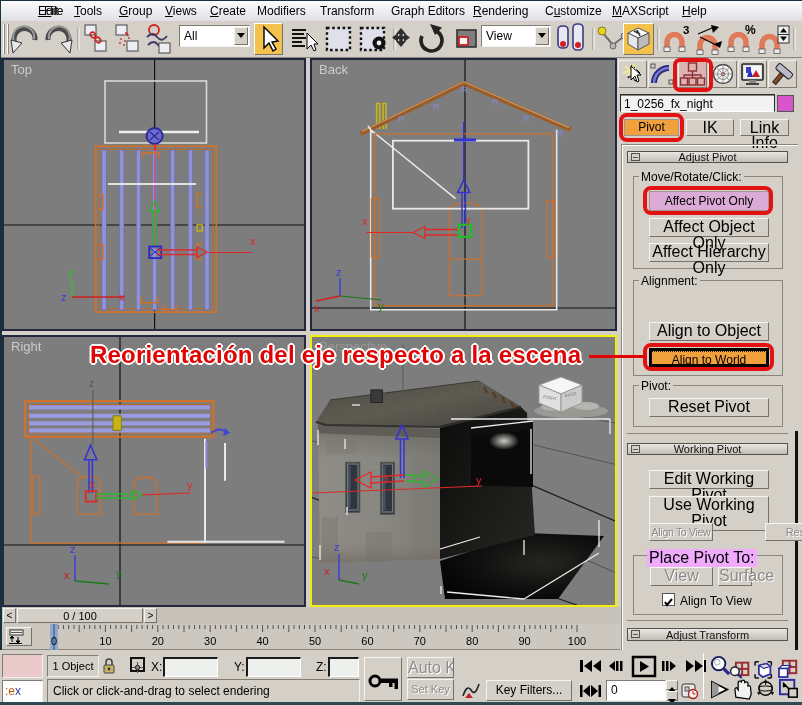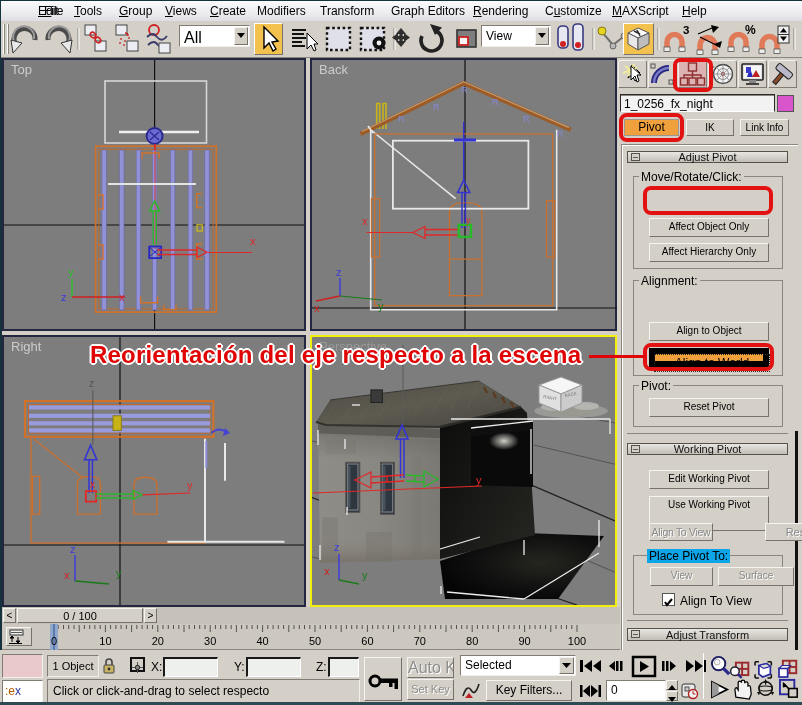--- a/index.html
+++ b/index.html
@@ -1,21 +1,21 @@
 <!DOCTYPE html>
 <html><head>
 <meta charset="utf-8">
 <style>
 *{margin:0;padding:0;box-sizing:border-box;}
 body{font-family:"Liberation Sans",sans-serif;}
 #root{position:relative;width:802px;height:705px;background:#d4d0c8;overflow:hidden;font-family:"Liberation Sans",sans-serif;}
 .abs{position:absolute;}
 .b3d{background:#d4d0c8;border-top:1px solid #f2f0ec;border-left:1px solid #f2f0ec;border-right:1px solid #807c74;border-bottom:1px solid #807c74;}
 .sunk{border-top:1px solid #807c74;border-left:1px solid #807c74;border-right:1px solid #f2f0ec;border-bottom:1px solid #f2f0ec;}
-.btn{background:#d4d0c8;border-top:1px solid #f6f4f0;border-left:1px solid #f6f4f0;border-right:1px solid #76726a;border-bottom:1px solid #76726a;color:#000;text-align:center;font-size:10px;line-height:16px;}
+.btn{background:#d4d0c8;border-top:1px solid #f6f4f0;border-left:1px solid #f6f4f0;border-right:1px solid #76726a;border-bottom:1px solid #76726a;color:#000;text-align:center;font-size:16px;line-height:16px;}
 .grp{border:1px solid #8a867e;}
 .menu-it{position:absolute;top:3px;font-size:12px;color:#000;white-space:nowrap;}
 .vplabel{position:absolute;left:7px;top:2px;font-size:13px;color:#cccccc;}
 </style>
 </head>
 <body>
 <div id="root">
 
   <div class="abs" style="left:0;top:0;width:802px;height:1px;background:#16323c;"></div>
   <div class="abs" style="left:0;top:0;width:2px;height:705px;background:#16323c;"></div>
@@ -69,21 +69,21 @@
           <circle cx="128" cy="17" r="0.9"></circle>
         </g>
 
       <circle cx="153" cy="9" r="5" fill="none" stroke="#c22" stroke-width="1.8"></circle>
       <path d="M146 16 q6 -6 10 0 q5 6 10 -1" fill="none" stroke="#3a3a6a" stroke-width="1.8"></path>
       <path d="M147 24 q6 -6 10 0 q5 6 10 -1" fill="none" stroke="#3a3a6a" stroke-width="1.8"></path>
       <rect x="158" y="22" width="11" height="10" fill="#eceef4" stroke="#444"></rect>
     </svg>
 
     <div class="abs sunk" style="left:178px;top:4px;width:71px;height:22px;background:#fff;">
-      <span class="abs" style="left:4px;top:3px;font-size:16px;">All</span>
+      <span class="abs" style="left:4px;top:3px;font-size:12px;">All</span>
       <div class="abs btn" style="right:1px;top:1px;width:14px;height:18px;"><svg width="12" height="14">
             <polygon points="2,5 10,5 6,10" fill="#000"></polygon>
           </svg></div>
     </div>
 
     <div class="abs" style="left:253px;top:2px;width:29px;height:32px;background:#f2c14e;border-top:1px solid #fff;border-left:1px solid #fff;border-right:1px solid #76726a;border-bottom:1px solid #76726a;">
       <svg width="28" height="30">
           <polygon points="9,3 9,24 14,19 18,27 21,25 17,18 23,17" fill="#fff" stroke="#000" stroke-width="1.4"></polygon>
         </svg>
     </div>
@@ -621,44 +621,45 @@
 
     <div class="abs" style="left:4px;top:86px;width:177px;height:508px;border-left:1px solid #8a867e;border-top:1px solid #8a867e;box-shadow:1px 1px 0 #fff inset;"></div>
 
     <div class="abs" style="left:178px;top:373px;width:3px;height:225px;background:#111;"></div>
 
     <div class="abs" style="left:10px;top:93px;width:161px;height:12px;background:linear-gradient(#e8e6e2,#c2beb6);border:1px solid #55524c;font-size:11px;text-align:center;line-height:11px;color:#111;">Adjust Pivot
       <div class="abs" style="left:3px;top:1px;width:9px;height:8px;border:1px solid #55524c;background:#d4d0c8;font-weight:normal;line-height:6px;font-size:9px;">–</div>
     </div>
     <div class="abs grp" style="left:16px;top:118px;width:150px;height:93px;"></div>
     <div class="abs" style="left:22px;top:112px;background:#d4d0c8;font-size:12px;padding:0 2px;">Move/Rotate/Click:</div>
+    <div class="abs" style="left:32px;top:133px;width:120px;height:20px;background:#dcaad6;border:1px solid #9c9890;font-size:12px;text-align:center;line-height:18px;">Affect Pivot Only</div>
     <div class="abs" style="left:26px;top:128px;width:130px;height:29px;border:4px solid #e21212;border-radius:8px;"></div>
     <div class="abs btn" style="left:32px;top:185px;width:120px;height:19px;">Affect Hierarchy Only</div>
     <div class="abs btn" style="left:32px;top:160px;width:120px;height:19px;">Affect Object Only</div>
     <div class="abs grp" style="left:16px;top:222px;width:150px;height:96px;"></div>
     <div class="abs" style="left:22px;top:216px;background:#d4d0c8;font-size:12px;padding:0 2px;">Alignment:</div>
     <div class="abs btn" style="left:32px;top:264px;width:120px;height:19px;">Align to Object</div>
-    <div class="abs" style="left:32px;top:290px;width:120px;height:19px;background:#f0a03c;border:6px solid #000000;font-size:12px;text-align:center;line-height:16px;"><span style="outline:1px dotted #222;display:inline-block;width:114px;margin-top:1px;">Align to World</span></div>
+    <div class="abs" style="left:32px;top:290px;width:120px;height:19px;background:#f0a03c;border:3px solid #000000;font-size:12px;text-align:center;line-height:16px;"><span style="outline:1px dotted #222;display:inline-block;width:114px;margin-top:1px;">Align to World</span></div>
     <div class="abs" style="left:26px;top:285px;width:131px;height:28px;border:4px solid #e21212;border-radius:8px;"></div>
     <div class="abs grp" style="left:16px;top:327px;width:150px;height:42px;"></div>
     <div class="abs" style="left:22px;top:321px;background:#d4d0c8;font-size:12px;padding:0 2px;">Pivot:</div>
     <div class="abs btn" style="left:32px;top:340px;width:120px;height:19px;">Reset Pivot</div>
     <div class="abs" style="left:10px;top:375px;width:161px;height:1px;background:#8a867e;"></div>
 
     <div class="abs" style="left:10px;top:385px;width:161px;height:12px;background:linear-gradient(#e8e6e2,#c2beb6);border:1px solid #55524c;font-size:11px;text-align:center;line-height:11px;color:#111;">Working Pivot
       <div class="abs" style="left:3px;top:1px;width:9px;height:8px;border:1px solid #55524c;background:#d4d0c8;font-weight:normal;line-height:6px;font-size:9px;">–</div>
     </div>
     <div class="abs btn" style="left:32px;top:412px;width:120px;height:19px;text-align:center;">Edit Working Pivot</div>
     <div class="abs btn" style="left:32px;top:438px;width:120px;height:35px;">Use Working Pivot</div>
     <div class="abs btn" style="left:32px;top:465px;width:64px;height:18px;color:#8a8a8a;text-shadow:1px 1px 0 #fff;font-size:10.5px;white-space:nowrap;overflow:hidden;letter-spacing:-0.3px;">Align To View</div>
     <div class="abs btn" style="left:105px;top:465px;width:70px;height:18px;color:#8a8a8a;text-shadow:1px 1px 0 #fff;font-size:11px;margin-left:43px;">Reset</div>
     <div class="abs grp" style="left:16px;top:497px;width:150px;height:60px;"></div>
-    <div class="abs" style="left:30px;top:491px;background:#0ea5e9;font-size:12px;padding:0 2px;">Place Pivot To:</div>
+    <div class="abs" style="left:30px;top:491px;background:#f0abfc;font-size:16px;padding:0 2px;">Place Pivot To:</div>
     <div class="abs btn" style="left:33px;top:509px;width:63px;height:19px;color:#8a8a8a;text-shadow:1px 1px 0 #fff;">View</div>
-    <div class="abs btn" style="left:101px;top:509px;width:76px;height:19px;color:#8a8a8a;text-shadow:1px 1px 0 #fff;">Surface</div>
+    <div class="abs btn" style="left:101px;top:509px;width:34px;height:19px;color:#8a8a8a;text-shadow:1px 1px 0 #fff;">Surface</div>
     <div class="abs" style="left:45px;top:535px;width:13px;height:13px;background:#fff;border:1px solid #555;">
       <svg width="11" height="11">
         <polyline points="2,5 4,8 9,2" fill="none" stroke="#000" stroke-width="2"></polyline>
       </svg>
     </div>
     <div class="abs" style="left:63px;top:536px;font-size:12px;">Align To View</div>
     <div class="abs" style="left:10px;top:562px;width:161px;height:1px;background:#8a867e;"></div>
 
     <div class="abs" style="left:10px;top:570px;width:161px;height:13px;background:linear-gradient(#e8e6e2,#c2beb6);border:1px solid #55524c;font-size:11px;text-align:center;line-height:12px;color:#111;">Adjust Transform
       <div class="abs" style="left:3px;top:1px;width:9px;height:8px;border:1px solid #55524c;background:#d4d0c8;font-weight:normal;line-height:6px;font-size:9px;">–</div>
@@ -833,30 +834,24 @@
       <svg width="36" height="42">
         <g transform="translate(4,16)">
           <circle cx="6" cy="7" r="5" fill="none" stroke="#000" stroke-width="3"></circle>
           <rect x="11" y="4.5" width="18" height="4.5" fill="#000"></rect>
           <rect x="20" y="9" width="3.5" height="4" fill="#000"></rect>
           <rect x="25.5" y="9" width="3.5" height="6" fill="#000"></rect>
         </g>
       </svg>
     </div>
 
-    <div class="abs sunk" style="left:47px;top:29px;width:313px;height:24px;font-size:12px;line-height:22px;padding-left:5px;">Click or click-and-drag to select respecto</div>
+    <div class="abs sunk" style="left:47px;top:29px;width:313px;height:24px;font-size:12px;line-height:22px;padding-left:5px;">Click or click-and-drag to select endering</div>
 
     <div class="abs btn" style="left:407px;top:7px;width:47px;height:21px;font-size:16px;line-height:19px;color:#8e8e8e;text-shadow:1px 1px 0 #fff;white-space:nowrap;overflow:hidden;">Auto Key</div>
     <div class="abs btn" style="left:407px;top:29px;width:47px;height:21px;font-size:11px;line-height:19px;color:#8e8e8e;text-shadow:1px 1px 0 #fff;white-space:nowrap;overflow:hidden;">Set Key</div>
-    <div class="abs sunk" style="left:460px;top:5px;width:116px;height:21px;background:#fff;">
-      <span class="abs" style="left:4px;top:2px;font-size:12px;">Selected</span>
-      <div class="abs btn" style="right:1px;top:1px;width:15px;height:17px;"><svg width="13" height="14">
-          <polygon points="2,5 11,5 6.5,10" fill="#000"></polygon>
-        </svg></div>
-    </div>
     <div class="abs" style="left:461px;top:30px;width:20px;height:22px;">
       <svg width="20" height="22">
         <path d="M2 16 q4 -12 8 -6 q4 7 8 -6" fill="none" stroke="#222" stroke-width="1.6"></path>
         <polygon points="4,18 12,18 8,13" fill="#c02020"></polygon>
       </svg>
     </div>
     <div class="abs btn" style="left:486px;top:30px;width:86px;height:21px;font-size:12px;line-height:19px;">Key Filters...</div>
 
     <svg class="abs" style="left:578px;top:4px;" width="140" height="24" viewBox="0 0 140 24">
       <g fill="#000">

